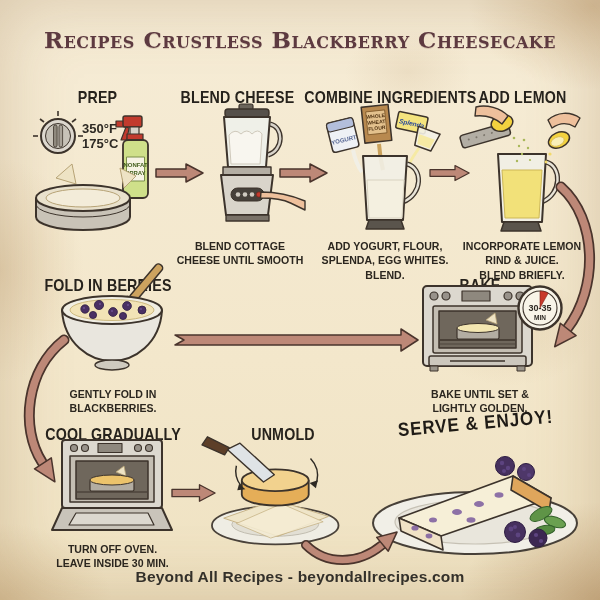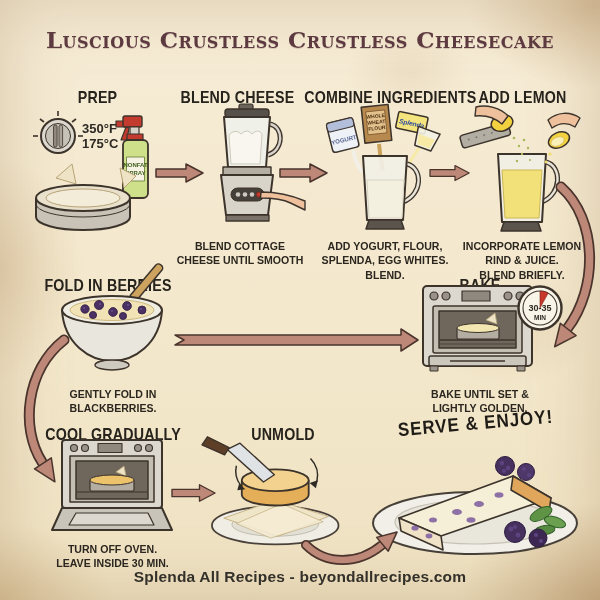--- a/index.html
+++ b/index.html
@@ -33,21 +33,21 @@
   .serve-h{font-weight:700;font-size:17.5px;letter-spacing:1px;color:#1f1b16;text-align:center;white-space:nowrap;
     transform:rotate(-5deg) scale(.97,1.08);}
   svg{display:block;overflow:visible;}
   svg text{font-family:"Liberation Sans", sans-serif;}
 </style>
 </head>
 <body>
 
 <div class="canvas">
 
-  <div class="abs title" style="top:26px;left:0;">Luscious Crustless Crustless Cheesecake</div>
+  <div class="abs title" style="top:26px;left:0;">Recipes Crustless Blackberry Cheesecake</div>
 
   <div class="abs step-h" style="left:40px;top:88px;width:115px;">PREP</div>
   <div class="abs step-h" style="left:160px;top:88px;width:155px;">BLEND CHEESE</div>
   <div class="abs step-h" style="left:300px;top:88px;width:170px;">COMBINE INGREDIENTS</div>
   <div class="abs step-h" style="left:450px;top:88px;width:145px;">ADD LEMON</div>
   <div class="abs step-h" style="left:33px;top:276px;width:150px;">FOLD IN BERRIES</div>
   <div class="abs step-h" style="left:430px;top:276px;width:100px;">BAKE</div>
   <div class="abs step-h" style="left:38px;top:425px;width:150px;">COOL GRADUALLY</div>
   <div class="abs step-h" style="left:213px;top:425px;width:140px;">UNMOLD</div>
   <div class="abs serve-h" style="left:393px;top:413px;width:165px;">SERVE &amp; ENJOY!</div>
@@ -378,15 +378,15 @@
   </div>
   <div class="abs cap" style="left:410px;top:386px;width:140px;">
     <div>BAKE UNTIL SET &amp;</div>
     <div>LIGHTLY GOLDEN.</div>
   </div>
   <div class="abs cap" style="left:35px;top:541px;width:155px;">
     <div>TURN OFF OVEN.</div>
     <div>LEAVE INSIDE 30 MIN.</div>
   </div>
 
-  <div class="abs footer" style="left:0;top:568px;">Splenda All Recipes - beyondallrecipes.com</div>
+  <div class="abs footer" style="left:0;top:568px;">Beyond All Recipes - beyondallrecipes.com</div>
 
 </div>
 
 </body></html>

